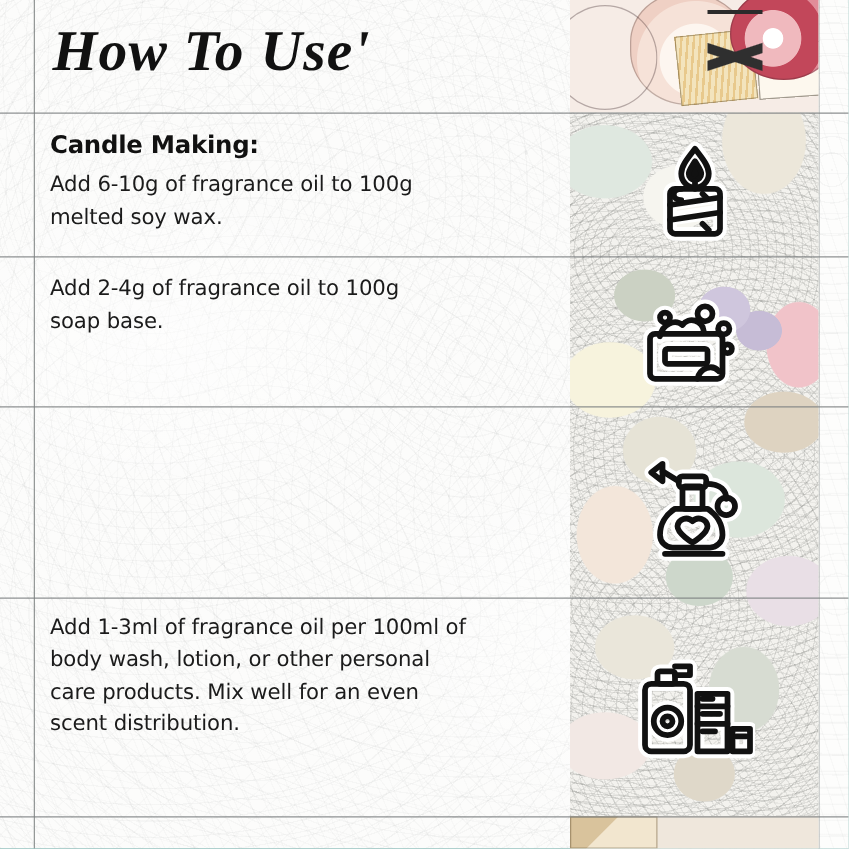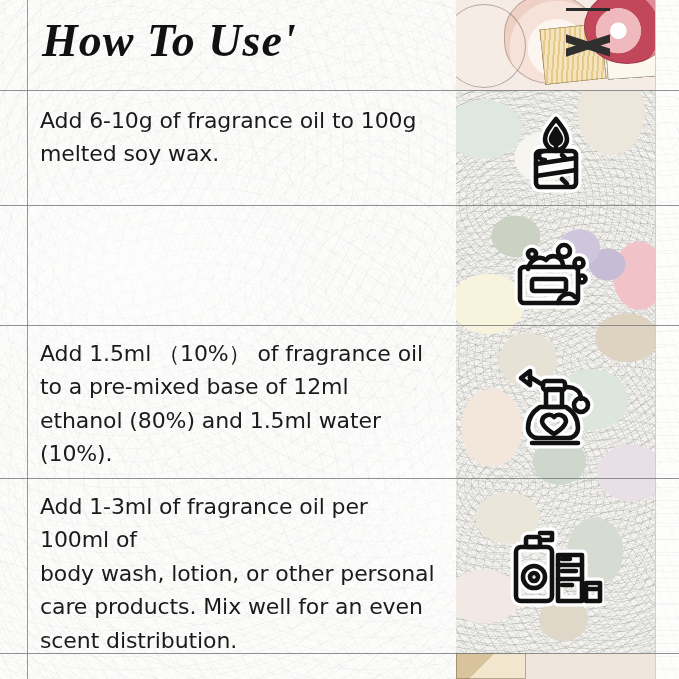--- a/index.html
+++ b/index.html
@@ -201,21 +201,21 @@
     font-weight: 700;
     font-size: 19.5px;
     color: #111111;
     letter-spacing: -0.2px;
     margin: 0 0 9px 0;
     white-space: nowrap;
   }
   .sec-body {
     font-family: "DejaVu Sans", sans-serif;
     font-weight: 400;
-    font-size: 22px;
+    font-size: 17px;
     line-height: 1.52;
     color: #1b1b1b;
     letter-spacing: -0.1px;
     margin: 0;
     white-space: pre-line;
   }
 
   
   .icon-wrap {
     position: absolute;
@@ -258,31 +258,31 @@
   <div class="vrule"></div>
   <div class="rule" style="top:90px"></div>
   <div class="rule" style="top:205px"></div>
   <div class="rule" style="top:325px"></div>
   <div class="rule" style="top:478px"></div>
   <div class="rule" style="top:653px"></div>
 
   <div class="title">How To Use'</div>
 
   <div class="section" style="top:104px">
+    <p class="sec-head">Candle Making:</p>
     <p class="sec-body">Add 6-10g of fragrance oil to 100g
 melted soy wax.</p>
   </div>
 
   <div class="section" style="top:219px">
+    <p class="sec-body">Add 2-4g of fragrance oil to 100g
+soap base.</p>
   </div>
 
   <div class="section" style="top:337px">
-    <p class="sec-body">Add 1.5ml （10%） of fragrance oil
-to a pre-mixed base of 12ml
-ethanol (80%) and 1.5ml water (10%).</p>
   </div>
 
   <div class="section" style="top:490px">
     <p class="sec-body">Add 1-3ml of fragrance oil per 100ml of
 body wash, lotion, or other personal
 care products. Mix well for an even
 scent distribution.</p>
   </div>
 
   <div class="icon-wrap" style="top:108px;height:90px">

